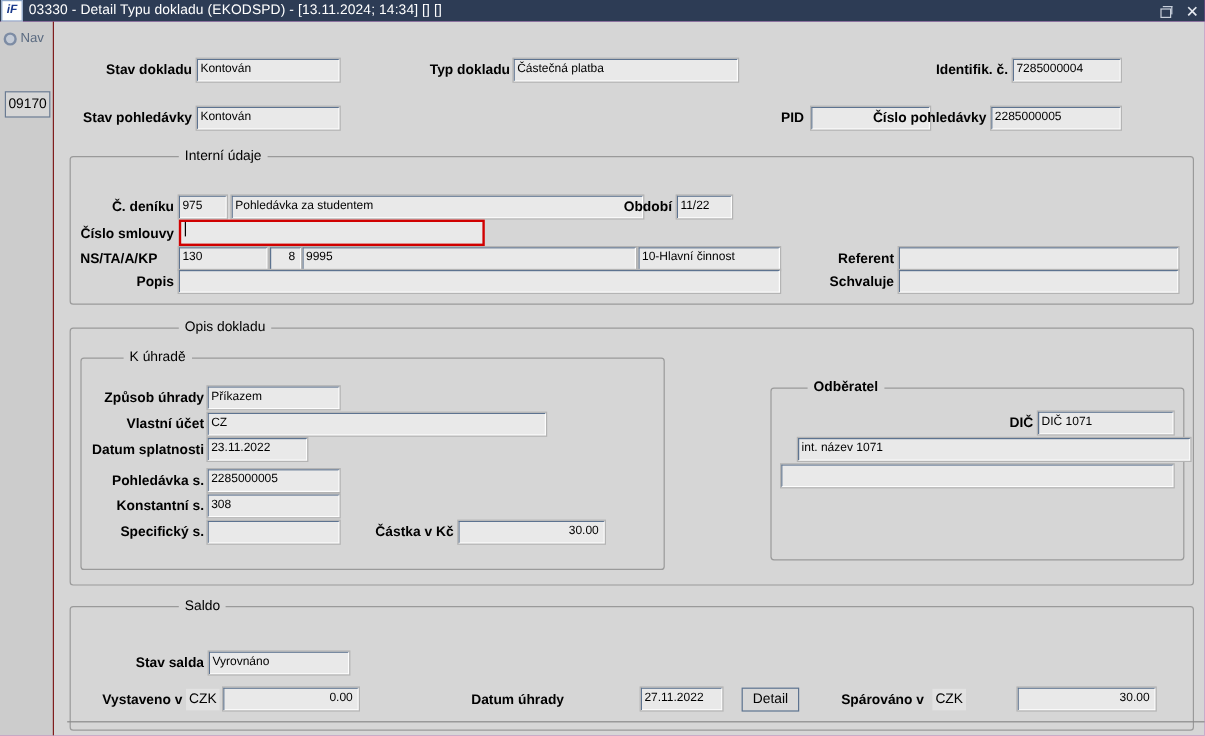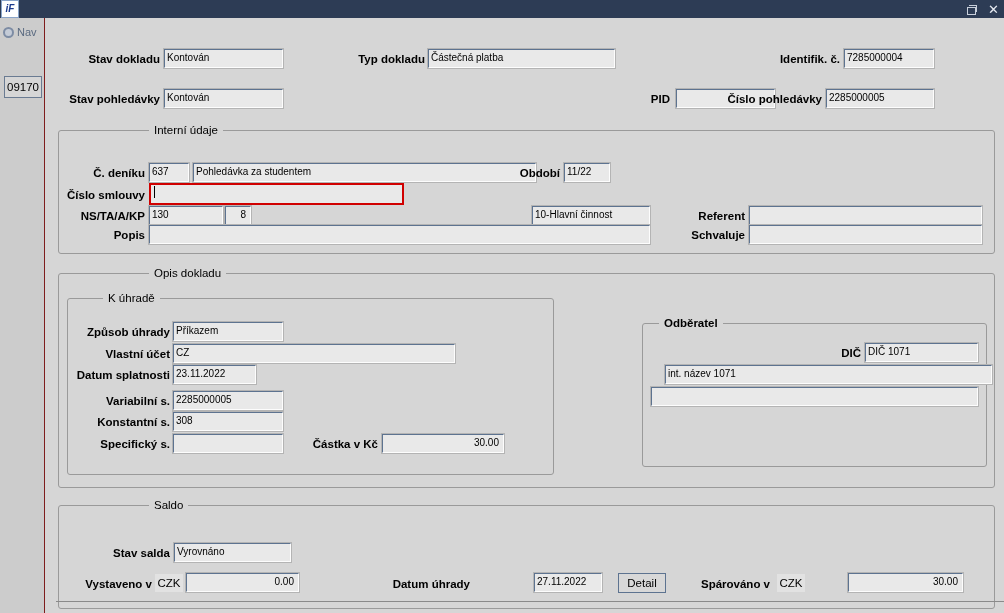--- a/index.html
+++ b/index.html
@@ -171,20 +171,21 @@
     border-top: 1px solid #8a8a8a;
   }
 </style>
 </head>
 <body>
 
 <div id="app">
 
   <div class="titlebar">
     <div class="title-logo">iF</div>
+    <div class="title-text">03330 - Detail Typu dokladu (EKODSPD) - [13.11.2024; 14:34] [] []</div>
     <div class="title-buttons">
       <div class="tb-btn tb-restore"></div>
       <div class="tb-btn tb-close">✕</div>
     </div>
   </div>
 
   <div class="navstrip">
     <div class="nav-item">
       <span class="nav-circle"></span>
       <span>Nav</span>
@@ -212,34 +213,35 @@
     <div class="lbl r" style="left:650px; top:73px; width:127px;">Číslo pohledávky</div>
     <div class="fld" style="left:781px; top:71px; width:108px; height:19px;">2285000005</div>
 
     <div class="group" style="left:13px; top:112px; width:937px; height:124px;">
       <div class="group-title" style="left:90px;">Interní údaje</div>
     </div>
 
     <div class="lbl r" style="left:20px; top:27px; width:0px;"></div>
 
     <div class="lbl r" style="left:20px; top:147px; width:80px;">Č. deníku</div>
-    <div class="fld" style="left:104px; top:145px; width:40px; height:19px;">637</div>
+    <div class="fld" style="left:104px; top:145px; width:40px; height:19px;">975</div>
     <div class="fld" style="left:148px; top:145px; width:343px; height:19px;">Pohledávka za studentem</div>
 
     <div class="lbl r" style="left:455px; top:147px; width:60px;">Období</div>
     <div class="fld" style="left:519px; top:145px; width:46px; height:19px;">11/22</div>
 
     <div class="lbl r" style="left:8px; top:169px; width:92px;">Číslo smlouvy</div>
     <div class="fld focus" style="left:104px; top:165px; width:255px; height:22px;">
       <span></span><span class="caret"></span>
     </div>
 
-    <div class="lbl r" style="left:8px; top:190px; width:92px;">NS/TA/A/KP</div>
+    <div class="lbl r" style="left:8px; top:190px; width:92px;text-align:center;">NS/TA/A/KP</div>
     <div class="fld" style="left:104px; top:188px; width:74px; height:19px;">130</div>
     <div class="fld num" style="left:180px; top:188px; width:26px; height:19px;">8</div>
+    <div class="fld" style="left:207px; top:188px; width:278px; height:19px;">9995</div>
     <div class="fld" style="left:487px; top:188px; width:118px; height:19px;">10-Hlavní činnost</div>
 
     <div class="lbl r" style="left:620px; top:190px; width:80px;">Referent</div>
     <div class="fld" style="left:704px; top:188px; width:233px; height:19px;"></div>
 
     <div class="lbl r" style="left:8px; top:209px; width:92px;">Popis</div>
     <div class="fld" style="left:104px; top:207px; width:501px; height:19px;"></div>
 
     <div class="lbl r" style="left:620px; top:209px; width:80px;">Schvaluje</div>
     <div class="fld" style="left:704px; top:207px; width:233px; height:19px;"></div>
@@ -254,34 +256,34 @@
 
     <div class="lbl r" style="left:15px; top:306px; width:110px;">Způsob úhrady</div>
     <div class="fld" style="left:128px; top:304px; width:110px; height:19px;">Příkazem</div>
 
     <div class="lbl r" style="left:15px; top:328px; width:110px;">Vlastní účet</div>
     <div class="fld" style="left:128px; top:326px; width:282px; height:19px;">CZ</div>
 
     <div class="lbl r" style="left:10px; top:349px; width:115px;">Datum splatnosti</div>
     <div class="fld" style="left:128px; top:347px; width:83px; height:19px;">23.11.2022</div>
 
-    <div class="lbl r" style="left:15px; top:375px; width:110px;">Variabilní s.</div>
+    <div class="lbl r" style="left:15px; top:375px; width:110px;">Pohledávka s.</div>
     <div class="fld" style="left:128px; top:373px; width:110px; height:19px;">2285000005</div>
 
     <div class="lbl r" style="left:15px; top:396px; width:110px;">Konstantní s.</div>
     <div class="fld" style="left:128px; top:394px; width:110px; height:19px;">308</div>
 
     <div class="lbl r" style="left:15px; top:418px; width:110px;">Specifický s.</div>
     <div class="fld" style="left:128px; top:416px; width:110px; height:19px;"></div>
 
     <div class="lbl r" style="left:250px; top:418px; width:83px;">Částka v Kč</div>
     <div class="fld num" style="left:337px; top:416px; width:122px; height:19px;">30.00</div>
 
     <div class="group" style="left:597px; top:305px; width:345px; height:144px;">
-      <div class="group-title b" style="left:16px;text-align:right;">Odběratel</div>
+      <div class="group-title b" style="left:30px;text-align:right;">Odběratel</div>
     </div>
 
     <div class="lbl r" style="left:770px; top:327px; width:46px;">DIČ</div>
     <div class="fld" style="left:820px; top:325px; width:113px; height:19px;">DIČ 1071</div>
 
     <div class="fld" style="left:620px; top:347px; width:327px; height:19px;">int. název 1071</div>
     <div class="fld" style="left:606px; top:369px; width:327px; height:19px;"></div>
 
     <div class="group" style="left:13px; top:487px; width:937px; height:104px;">
       <div class="group-title" style="left:90px;">Saldo</div>

